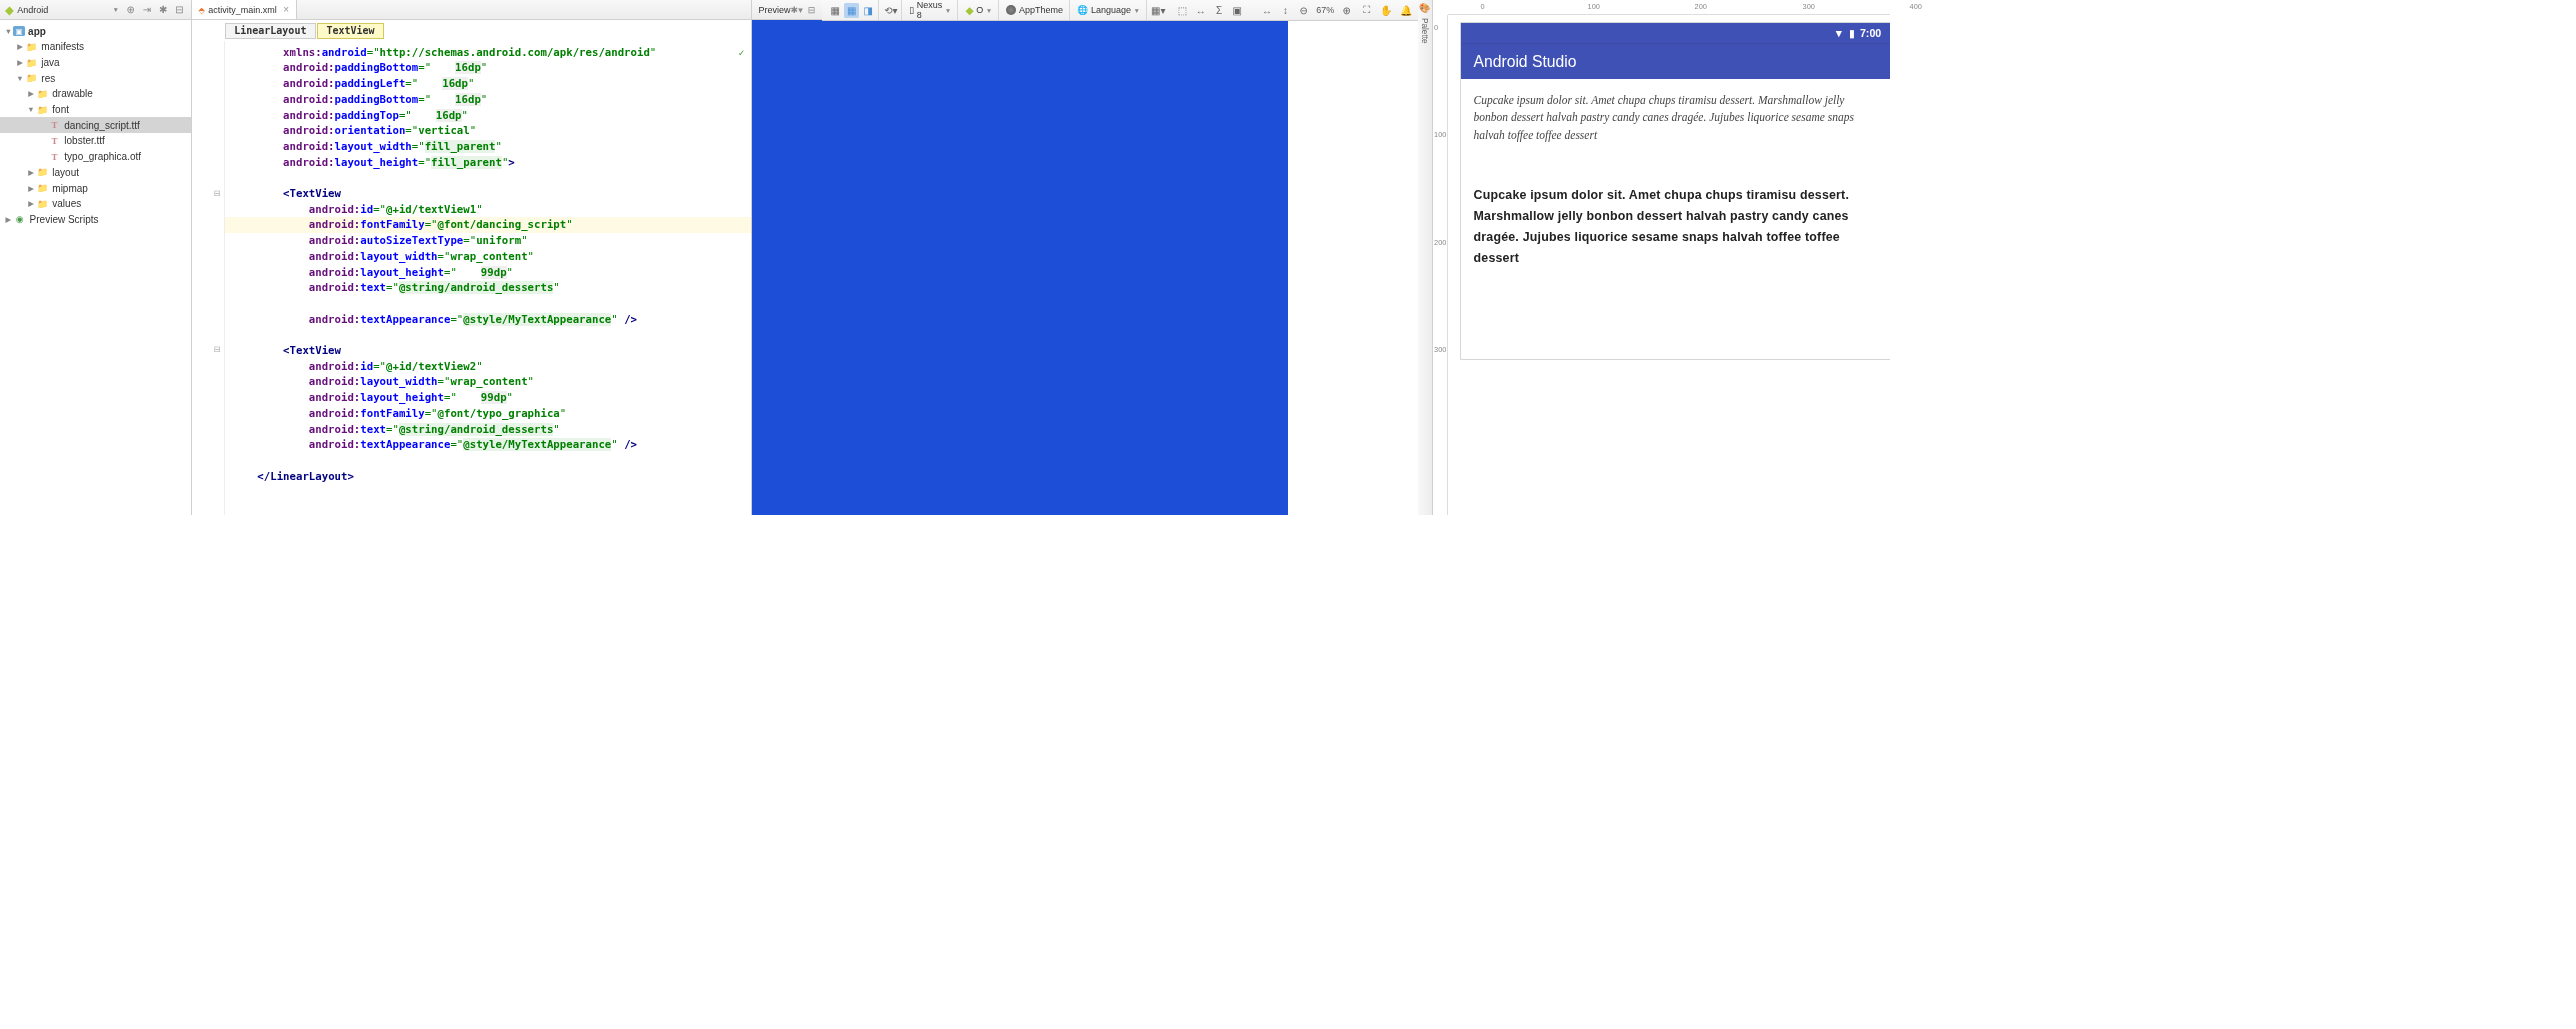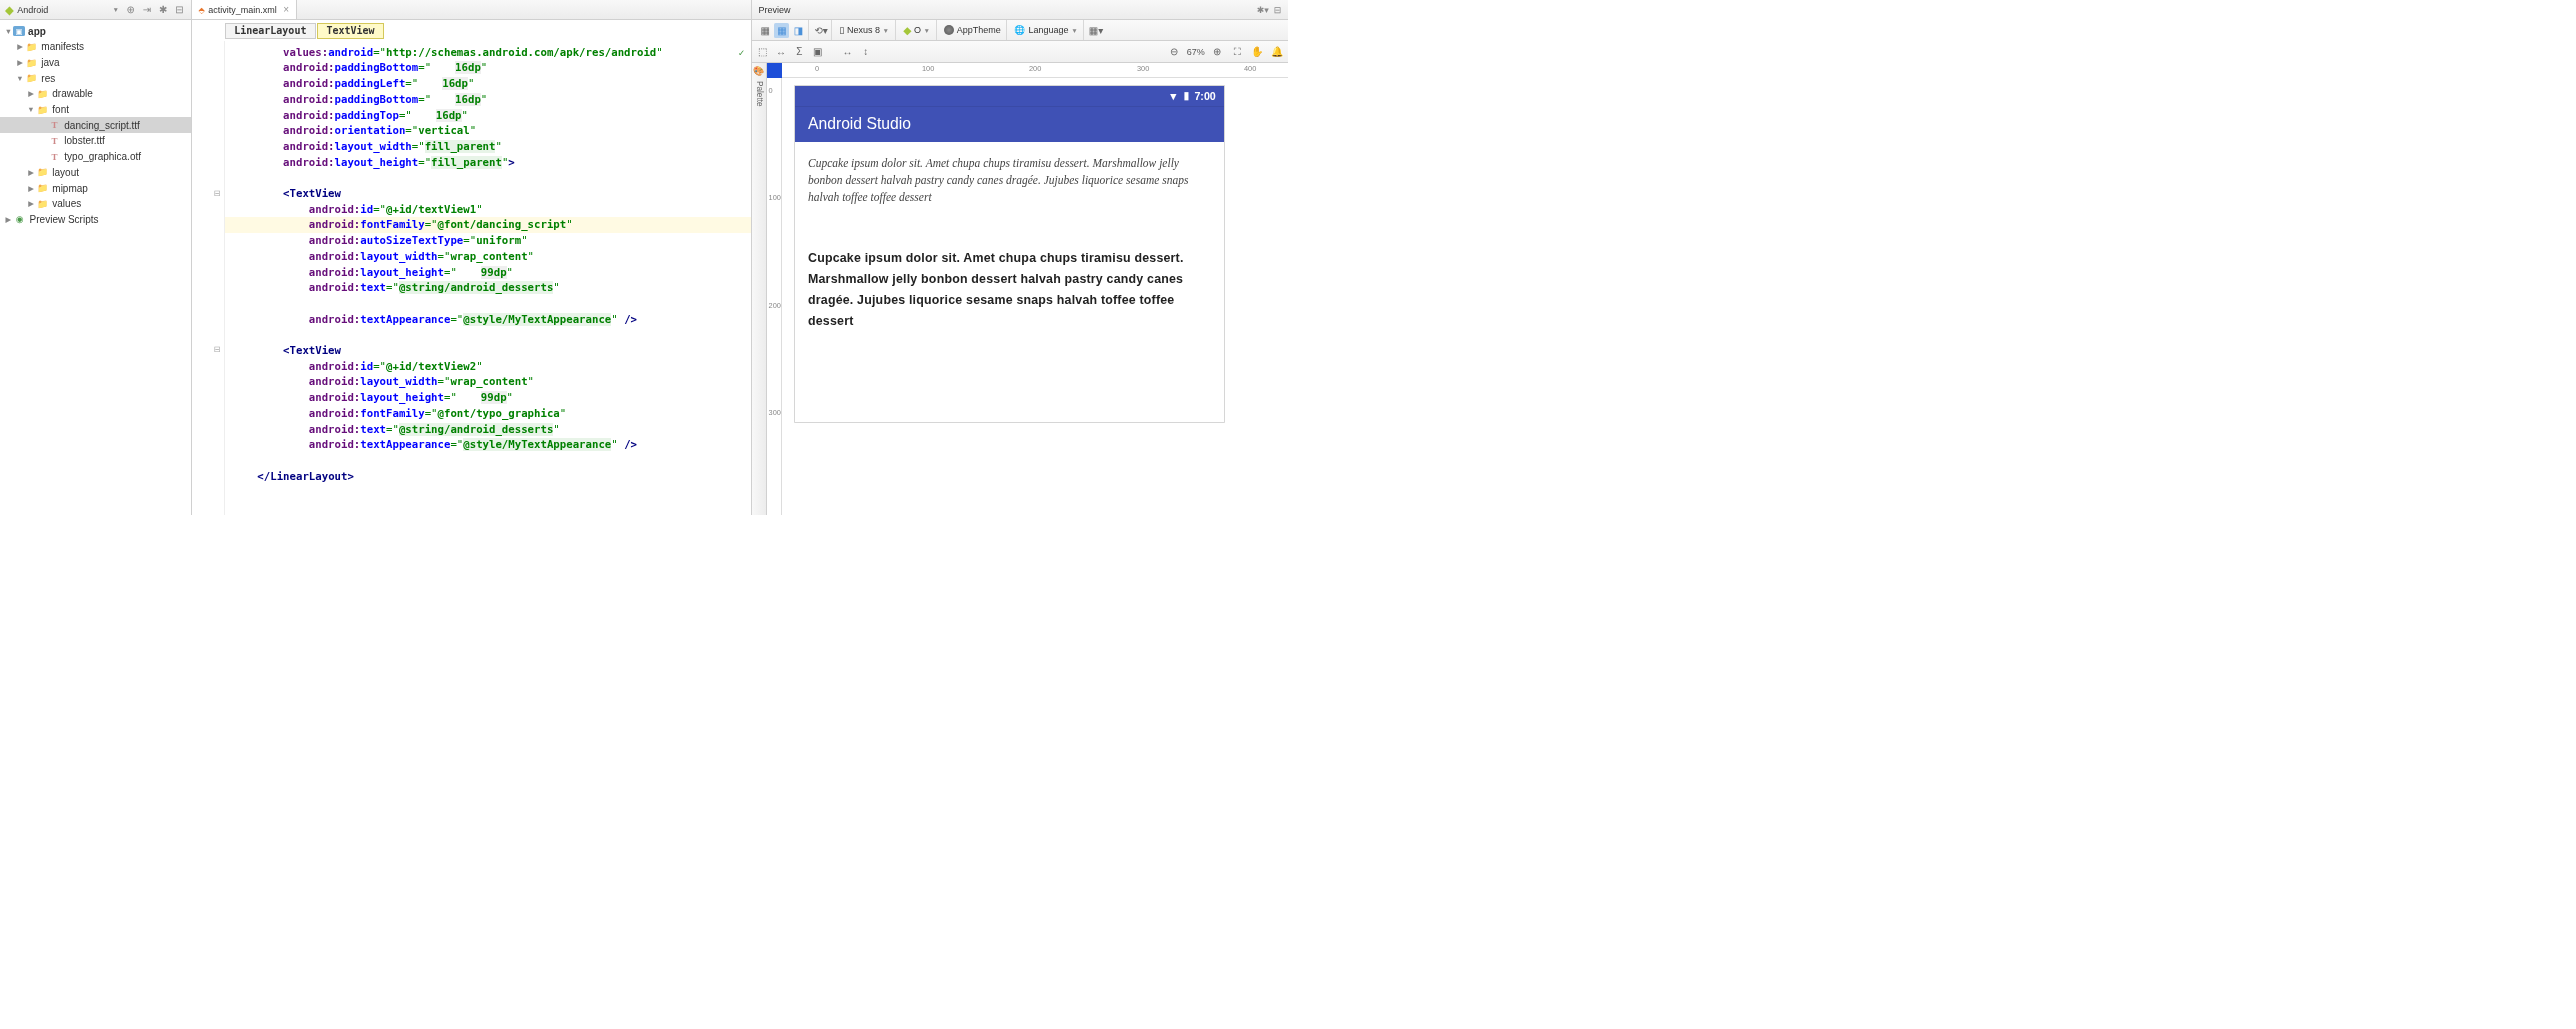--- a/index.html
+++ b/index.html
@@ -55,21 +55,21 @@
     .c-ns { color: #660e7a; font-weight: bold; }
     .c-attr { color: #0000ff; font-weight: bold; }
     .c-eq { color: #008000; }
     .c-str { color: #008000; font-weight: bold; text-align: right; }
     .c-val { color: #008000; font-weight: bold; background: #e8f4e8; }
     .c-val-hl { color: #008000; font-weight: bold; background: #efefef; margin-left: 24px; }
     
     .check-icon { position: absolute; top: 3.3px; right: 6.6px; color: #4a9948; font-size: 10px; }
     
     
-    .preview-panel { width: 537px; background: #1d4ed8; border-left: 0.8px solid #d0d0d0; display: flex; flex-direction: column; }
+    .preview-panel { width: 537px; background: #1d4ed8; border-left: 0.8px solid #d0d0d0; display: flex; }
     .preview-header { height: 20px; background: linear-gradient(#f8f8f8, #ececec); border-bottom: 0.8px solid #d0d0d0; display: flex; align-items: center; padding: 0 6.6px; font-size: 9px; justify-content: space-between; }
     .preview-title { }
     .preview-header-icons { display: flex; gap: 5px; color: #888; }
     
     .preview-toolbar { height: 21.4px; background: linear-gradient(#fafafa, #f0f0f0); border-bottom: 0.8px solid #d0d0d0; display: flex; align-items: center; padding: 0 3.3px; gap: 1.6px; }
     .ptb-group { display: flex; align-items: center; gap: 1.6px; padding: 0 2.5px; border-right: 0.8px solid #d8d8d8; height: 100%; }
     .ptb-group:last-child { border-right: none; }
     .ptb-icon { width: 15px; height: 15px; display: flex; align-items: center; justify-content: center; color: #666; cursor: pointer; font-size: 10px; }
     .ptb-icon.blue { color: #4a90d9; }
     .ptb-icon.active { background: #b8d4f0; border-radius: 1.6px; }
@@ -207,21 +207,21 @@
       <span class="breadcrumb">LinearLayout</span>
       <span class="breadcrumb active">TextView</span>
     </div>
     <div class="editor-body">
       <div class="gutter">
         <span class="fold-marker f1">⊟</span>
         <span class="fold-marker f2">⊟</span>
       </div>
       <div class="code-area">
         <span class="check-icon">✓</span>
-<div class="code-line">        <span class="c-ns">values:</span><span class="c-attr">android</span><span class="c-eq">="</span><span class="c-str">http://schemas.android.com/apk/res/android</span><span class="c-eq">"</span></div>
+<div class="code-line">        <span class="c-ns">xmlns:</span><span class="c-attr">android</span><span class="c-eq">="</span><span class="c-str">http://schemas.android.com/apk/res/android</span><span class="c-eq">"</span></div>
 <div class="code-line">        <span class="c-ns">android:</span><span class="c-attr">paddingBottom</span><span class="c-eq">="</span><span class="c-val-hl">16dp</span><span class="c-eq">"</span></div>
 <div class="code-line">        <span class="c-ns">android:</span><span class="c-attr">paddingLeft</span><span class="c-eq">="</span><span class="c-val-hl">16dp</span><span class="c-eq">"</span></div>
 <div class="code-line">        <span class="c-ns">android:</span><span class="c-attr">paddingBottom</span><span class="c-eq">="</span><span class="c-val-hl">16dp</span><span class="c-eq">"</span></div>
 <div class="code-line">        <span class="c-ns">android:</span><span class="c-attr">paddingTop</span><span class="c-eq">="</span><span class="c-val-hl">16dp</span><span class="c-eq">"</span></div>
 <div class="code-line">        <span class="c-ns">android:</span><span class="c-attr">orientation</span><span class="c-eq">="</span><span class="c-str">vertical</span><span class="c-eq">"</span></div>
 <div class="code-line">        <span class="c-ns">android:</span><span class="c-attr">layout_width</span><span class="c-eq">="</span><span class="c-val">fill_parent</span><span class="c-eq">"</span></div>
 <div class="code-line">        <span class="c-ns">android:</span><span class="c-attr">layout_height</span><span class="c-eq">="</span><span class="c-val">fill_parent</span><span class="c-eq">"</span><span class="c-tag">&gt;</span></div>
 <div class="code-line"> </div>
 <div class="code-line">        <span class="c-tag">&lt;<span>TextView</span></span></div>
 <div class="code-line">            <span class="c-ns">android:</span><span class="c-attr">id</span><span class="c-eq">="</span><span class="c-str">@+id/textView1</span><span class="c-eq">"</span></div>

